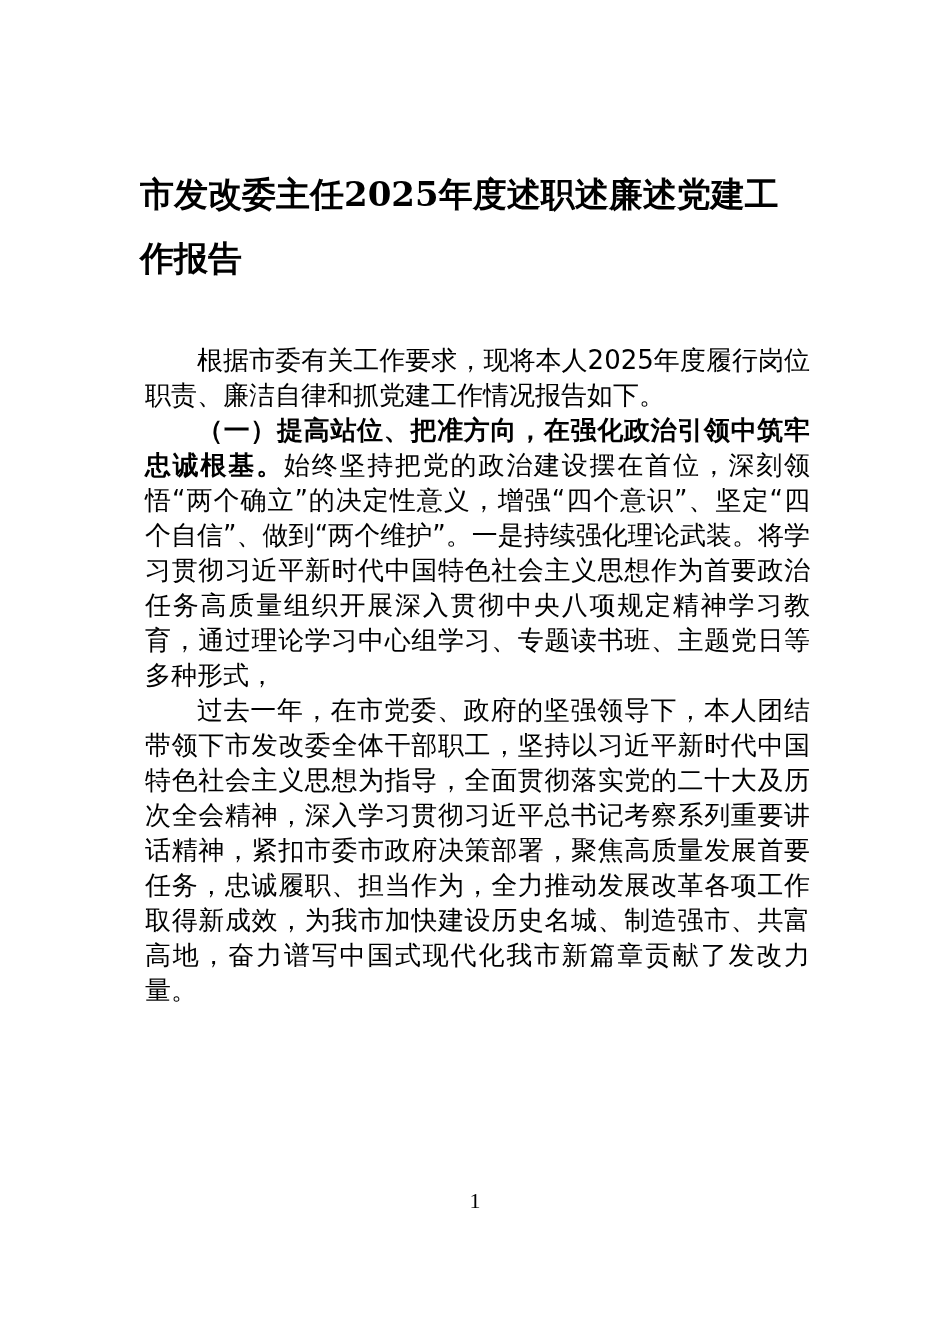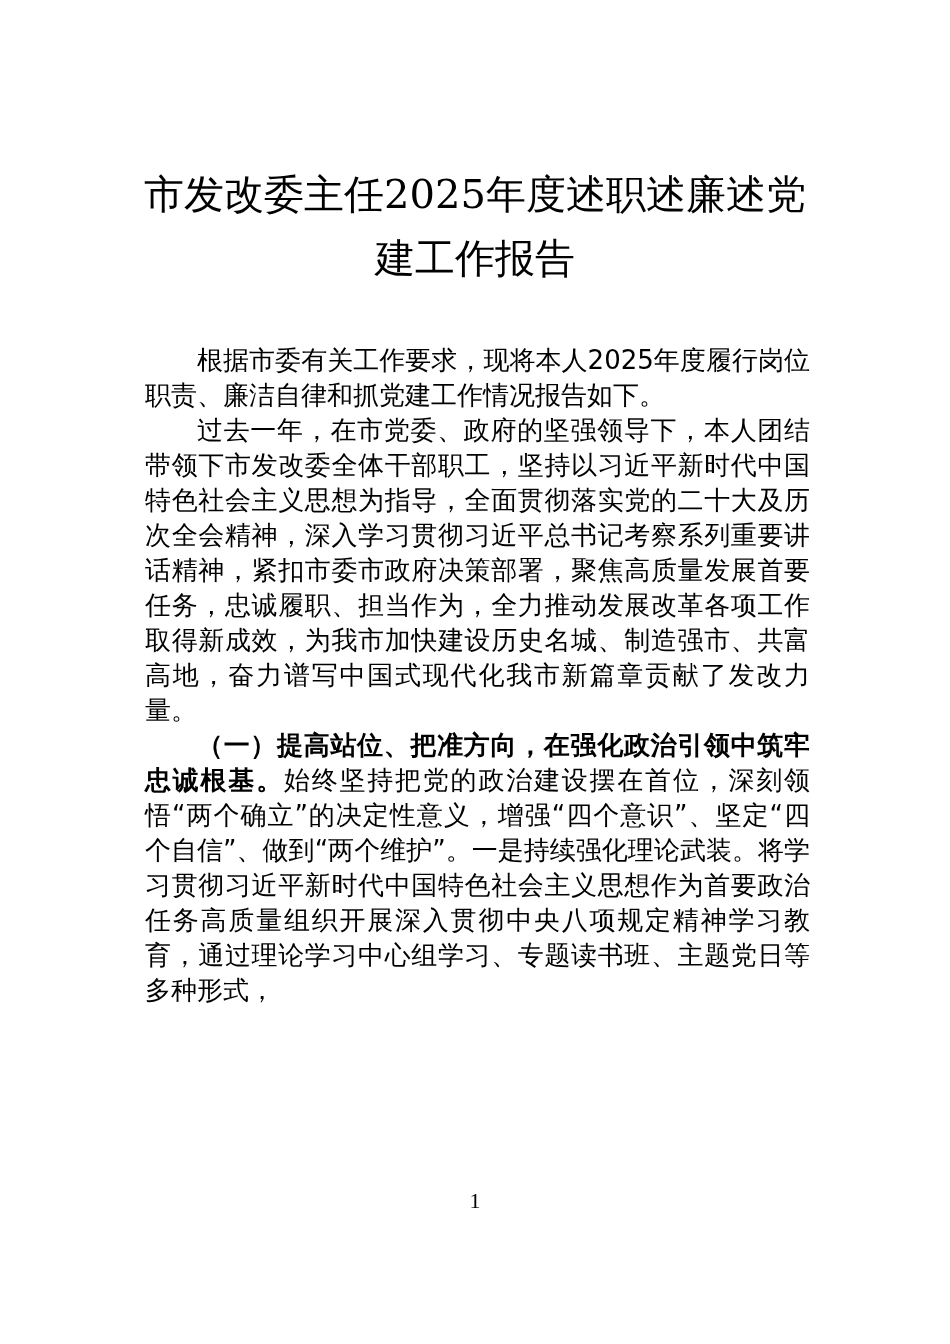--- a/index.html
+++ b/index.html
@@ -17,24 +17,23 @@
     .page {
       position: absolute;
       left: 0; top: 0;
       width: 950px; height: 1344px;
       background: #ffffff;
     }
     .title {
       position: absolute;
       left: 140px;
       width: 670px;
-      text-align: center;
       font-family: "DejaVu Serif", "Liberation Serif", serif;
-      font-weight: normal;
-      font-size: 40px;
+      font-weight: bold;
+      font-size: 34px;
       line-height: 64px;
       top: 162px;
       letter-spacing: 0px;
     }
     .body-text {
       position: absolute;
       left: 145px;
       top: 343px;
       width: 665px;
       font-family: "DejaVu Sans", "Liberation Sans", sans-serif;
@@ -66,18 +65,18 @@
     }
   </style>
 </head>
 <body>
 
 <div class="page">
   <div class="title">市发改委主任2025年度述职述廉述党建工作报告</div>
 
   <div class="body-text">
     <p>根据市委有关工作要求，现将本人2025年度履行岗位职责、廉洁自律和抓党建工作情况报告如下。</p>
+    <p><span class="bold-lead">（一）提高站位、把准方向，在强化政治引领中筑牢忠诚根基。</span><span>始终坚持把党的政治建设摆在首位，深刻领悟“两个确立”的决定性意义，增强“四个意识”、坚定“四个自信”、做到“两个维护”。一是持续强化理论武装。将学习贯彻习近平新时代中国特色社会主义思想作为首要政治任务高质量组织开展深入贯彻中央八项规定精神学习教育，通过理论学习中心组学习、专题读书班、主题党日等多种形式，</span></p>
     <p>过去一年，在市党委、政府的坚强领导下，本人团结带领下市发改委全体干部职工，坚持以习近平新时代中国特色社会主义思想为指导，全面贯彻落实党的二十大及历次全会精神，深入学习贯彻习近平总书记考察系列重要讲话精神，紧扣市委市政府决策部署，聚焦高质量发展首要任务，忠诚履职、担当作为，全力推动发展改革各项工作取得新成效，为我市加快建设历史名城、制造强市、共富高地，奋力谱写中国式现代化我市新篇章贡献了发改力量。</p>
-    <p><span class="bold-lead">（一）提高站位、把准方向，在强化政治引领中筑牢忠诚根基。</span><span>始终坚持把党的政治建设摆在首位，深刻领悟“两个确立”的决定性意义，增强“四个意识”、坚定“四个自信”、做到“两个维护”。一是持续强化理论武装。将学习贯彻习近平新时代中国特色社会主义思想作为首要政治任务高质量组织开展深入贯彻中央八项规定精神学习教育，通过理论学习中心组学习、专题读书班、主题党日等多种形式，</span></p>
   </div>
 
   <div class="page-number">1</div>
 </div>
 
 </body></html>

